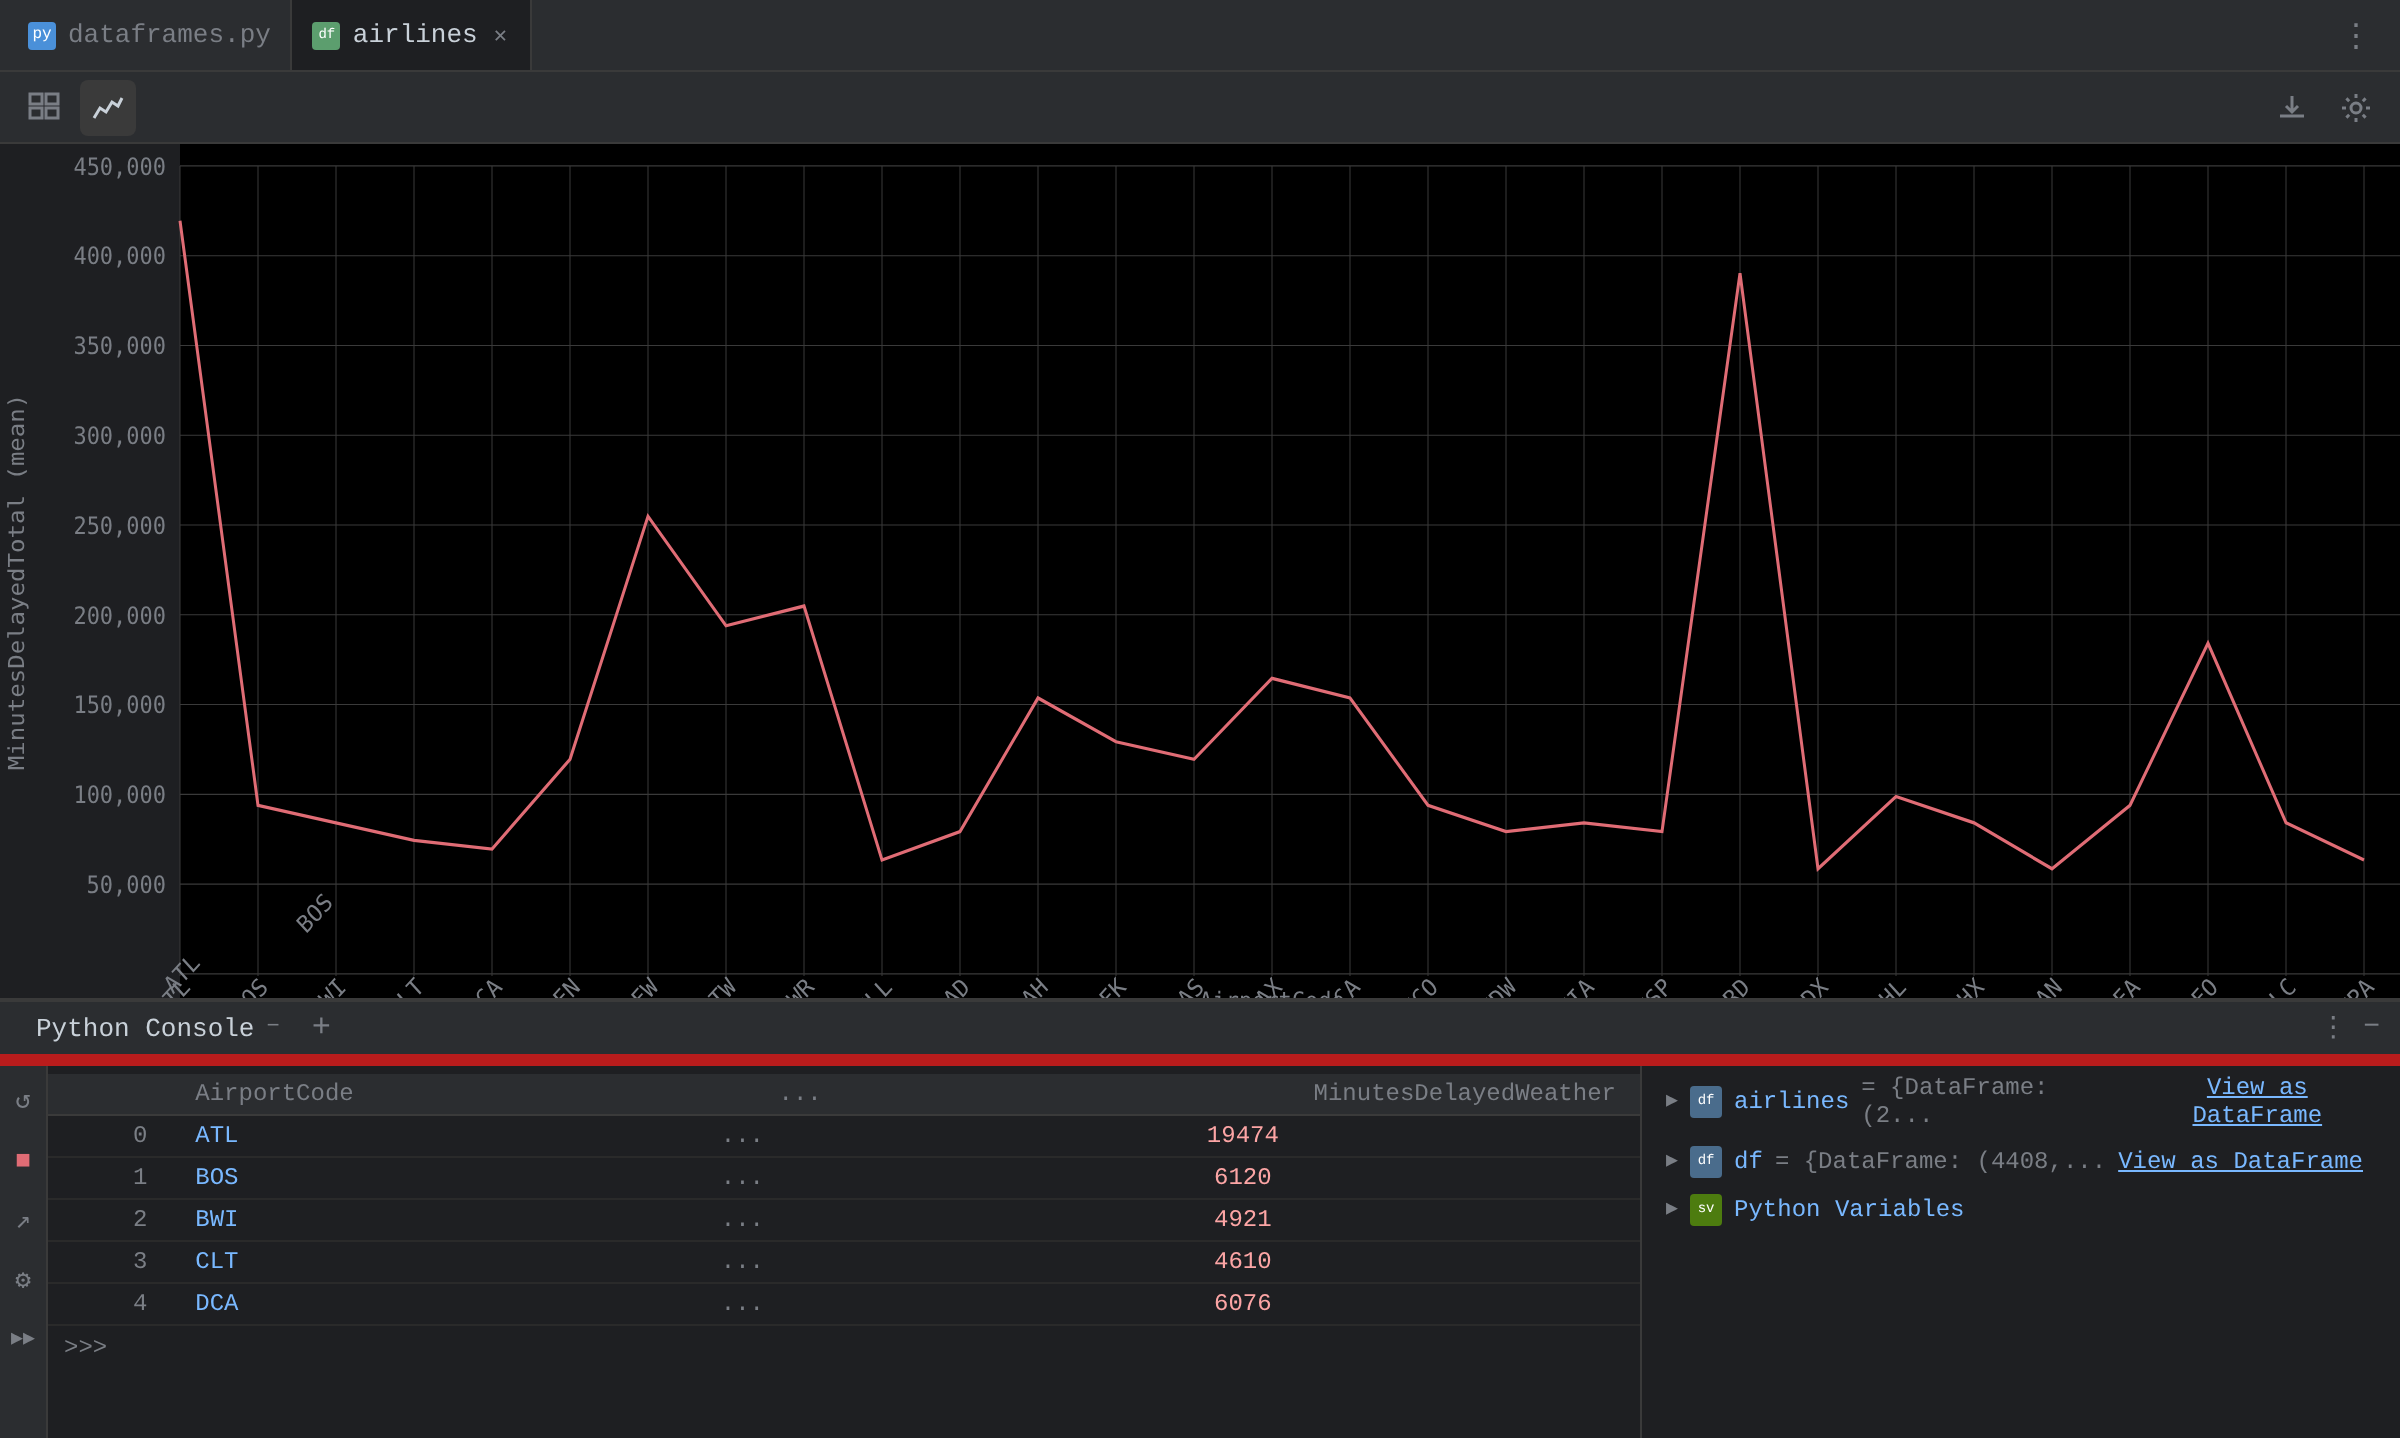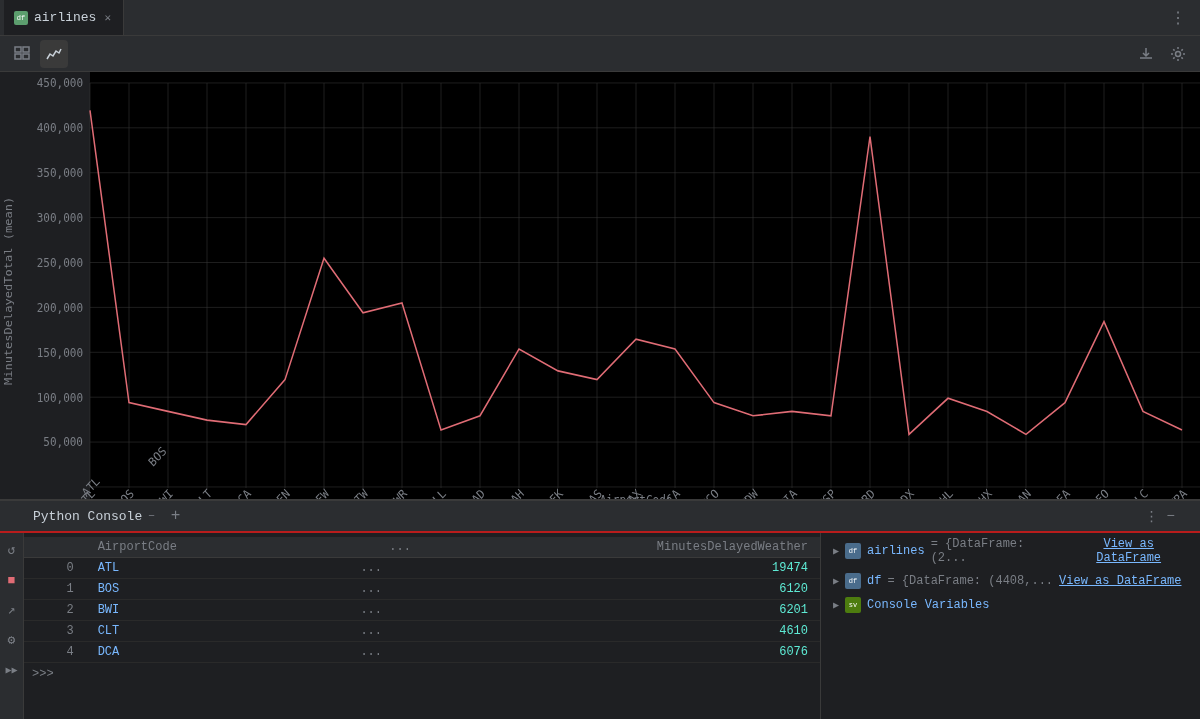--- a/index.html
+++ b/index.html
@@ -115,22 +115,22 @@
       border-top: 2px solid #3a3a3a;
       display: flex;
       flex-direction: column;
       flex-shrink: 0;
     }
     .panel-tabs {
       display: flex;
       align-items: center;
       background: #2b2d30;
       height: 32px;
-      border-bottom: 2px solid #b91c1c;
-      padding: 0 25px;
+      border-bottom: 6px solid #b91c1c;
+      padding: 0 10px;
       gap: 4px;
       flex-shrink: 0;
     }
     .panel-tab {
       display: flex;
       align-items: center;
       gap: 6px;
       padding: 0 8px;
       height: 100%;
       color: #c9d1d9;
@@ -186,22 +186,22 @@
       background: #2b2d30;
       border-bottom: 1px solid #3a3a3a;
       white-space: nowrap;
     }
     table.data-table th:first-child {
       text-align: left;
       padding-left: 8px;
     }
     table.data-table td {
       padding: 3px 12px;
-      text-align: right;
-      color: #5eead4;
+      text-align: center;
+      color: #fca5a5;
       border-bottom: 1px solid #2a2a2a;
       white-space: nowrap;
     }
     table.data-table td:first-child {
       text-align: right;
       color: #7a7e85;
       padding-left: 8px;
     }
     table.data-table td:nth-child(2) {
       text-align: left;
@@ -283,20 +283,24 @@
       color: #79b8ff;
       text-decoration: underline;
       cursor: pointer;
       text-align: center;
     }
   </style>
 </head>
 <body>
 
 <div class="tab-bar">
+  <div class="tab">
+    <span class="tab-icon">py</span>
+    <span>dataframes.py</span>
+  </div>
   <div class="tab active">
     <span class="tab-icon" style="background:#5c9e6e;font-size:7px;">df</span>
     <span>airlines</span>
     <span class="tab-close">✕</span>
   </div>
   <div class="tab-more">⋮</div>
 </div>
 
 <div class="chart-toolbar">
   <div class="toolbar-btn" title="Table view">
@@ -508,21 +512,21 @@
           <tr>
             <td>1</td>
             <td>BOS</td>
             <td class="ellipsis">...</td>
             <td>6120</td>
           </tr>
           <tr>
             <td>2</td>
             <td>BWI</td>
             <td class="ellipsis">...</td>
-            <td>6201</td>
+            <td>4921</td>
           </tr>
           <tr>
             <td>3</td>
             <td>CLT</td>
             <td class="ellipsis">...</td>
             <td>4610</td>
           </tr>
           <tr>
             <td>4</td>
             <td>DCA</td>
@@ -545,17 +549,17 @@
       <div class="var-item">
         <span class="var-expand">▶</span>
         <span class="var-icon" style="background:#4a6c8c;font-size:7px;">df</span>
         <span class="var-name">df</span>
         <span class="var-value">= {DataFrame: (4408,...</span>
         <span class="var-link">View as DataFrame</span>
       </div>
       <div class="var-item">
         <span class="var-expand">▶</span>
         <span class="var-icon" style="background:#4d7c0f;font-size:7px;">sv</span>
-        <span class="var-name">Console Variables</span>
+        <span class="var-name">Python Variables</span>
       </div>
     </div>
   </div>
 </div>
 
 </body></html>

